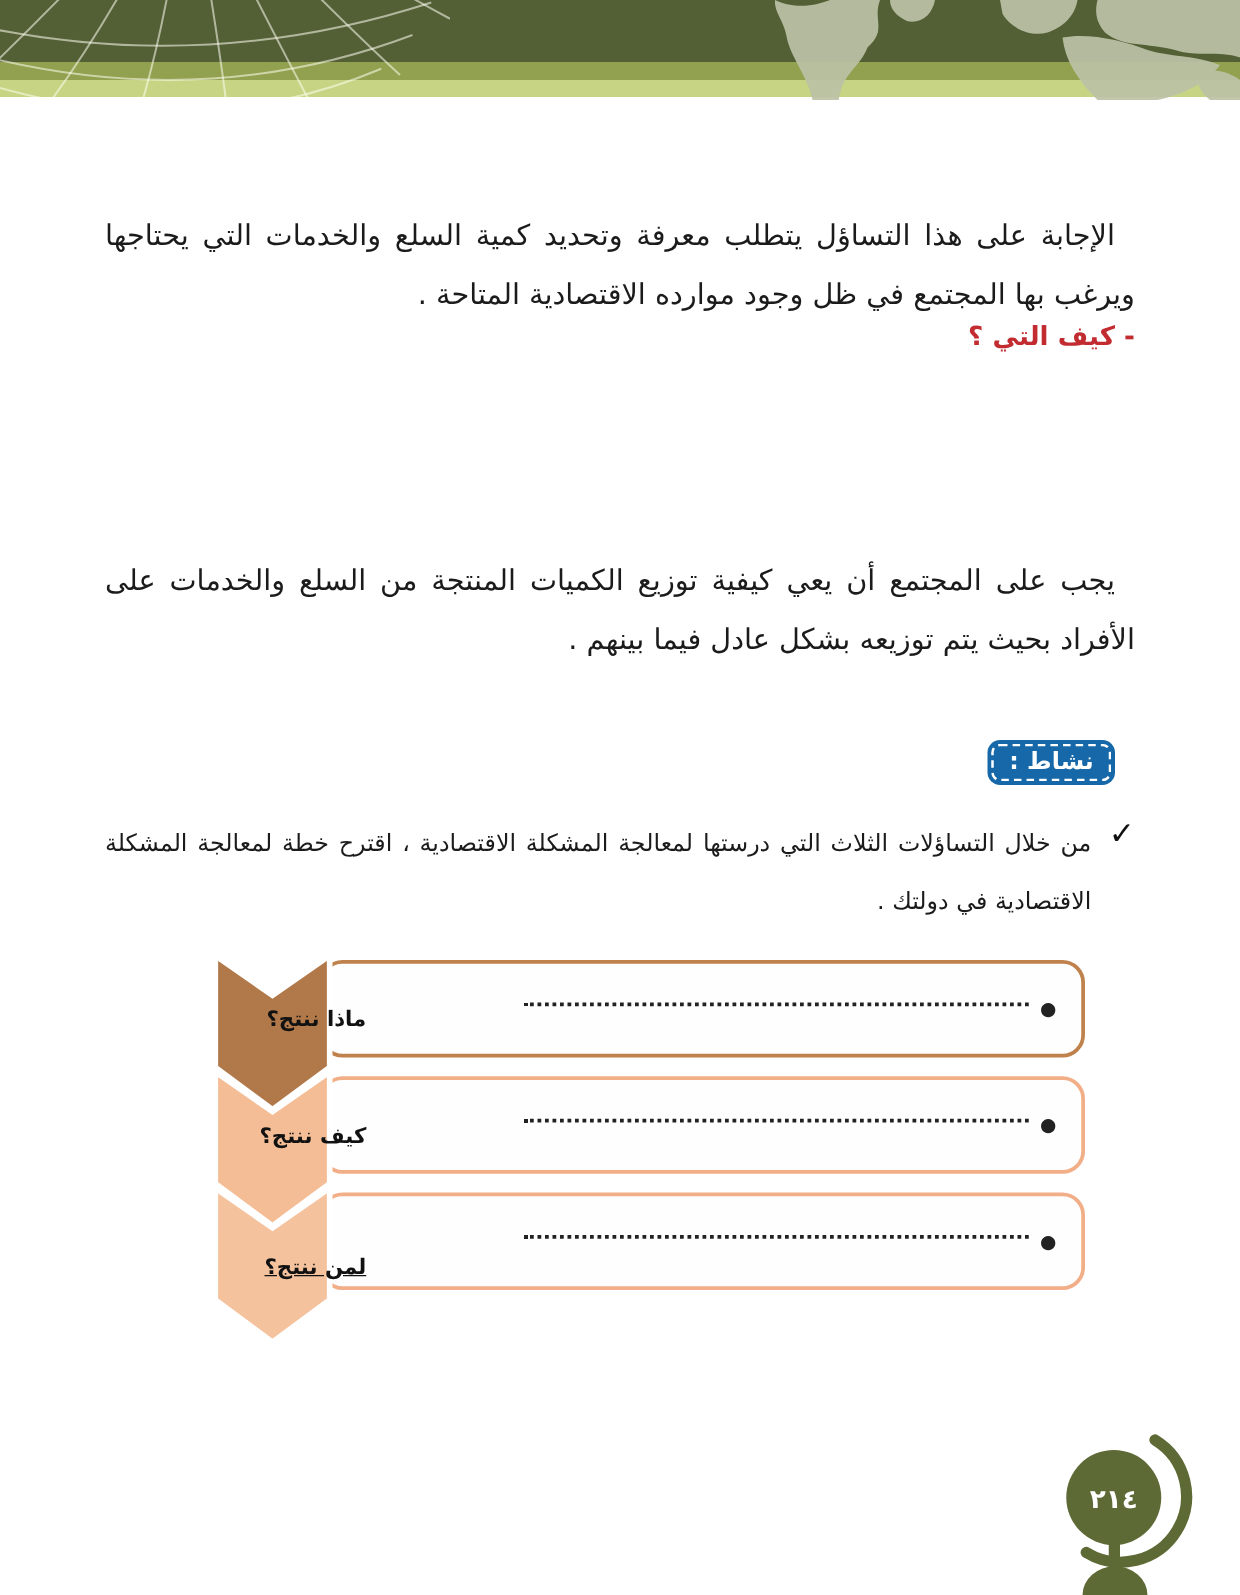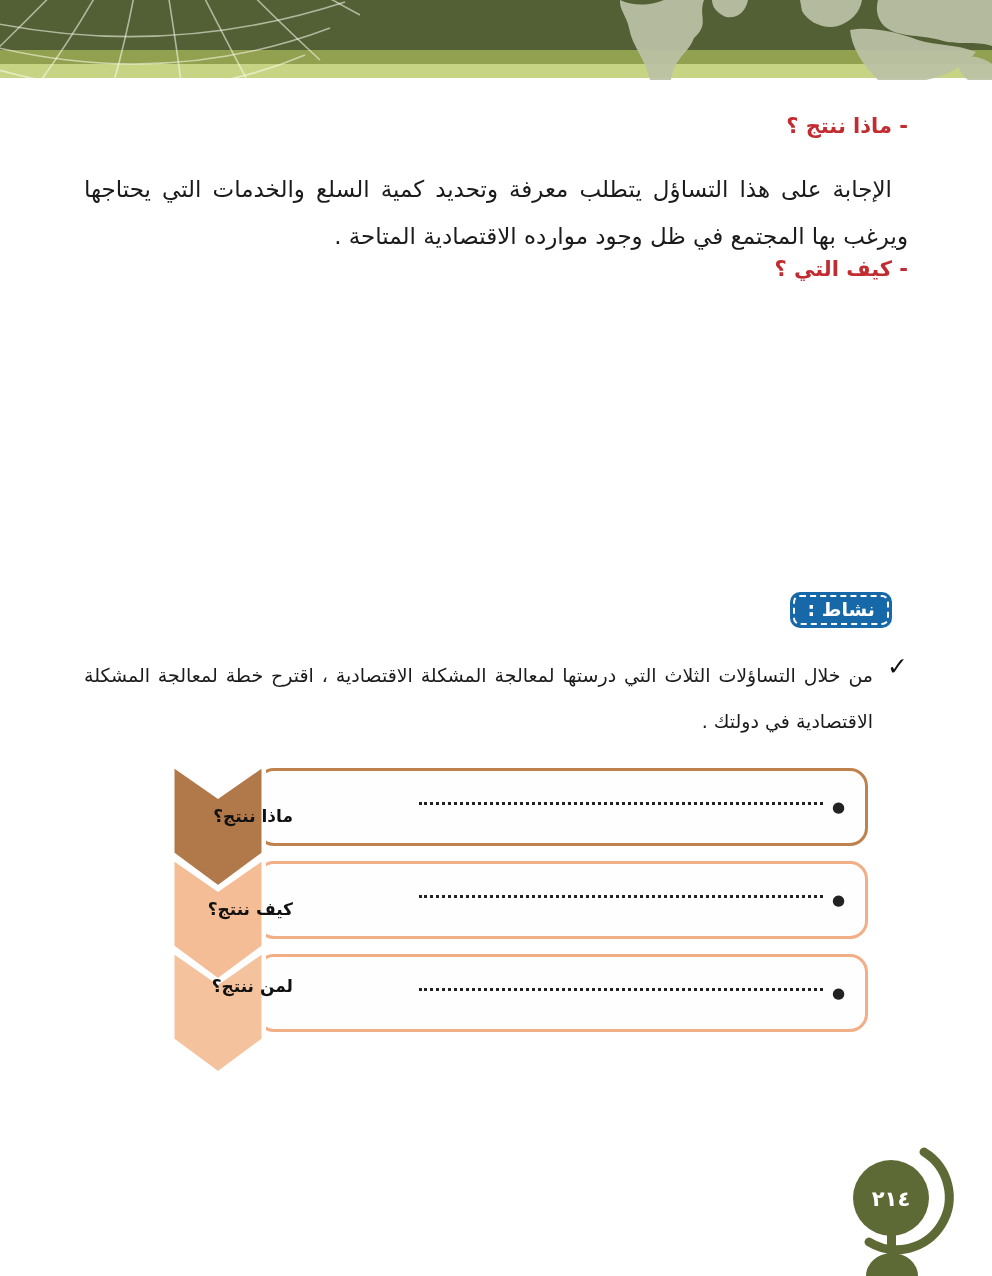--- a/index.html
+++ b/index.html
@@ -90,21 +90,21 @@
   .diagram{position:absolute;top:760px;left:0;width:992px;height:330px;}
   .chevrons{position:absolute;left:170px;top:0;z-index:2;}
   .chev-brown{fill:var(--brown);}
   .chev-peach{fill:var(--peach);}
   .chev-peach-light{fill:var(--peach-light);}
   .chev-label{
     position:absolute;left:143px;width:150px;z-index:3;
     text-align:right;font-size:17px;font-weight:700;color:#111;
     white-space:nowrap;
   }
-  #lbl1{top:46px;} #lbl2{top:139px;} #lbl3{top:216px;}
+  #lbl1{top:46px;} #lbl2{top:139px;} #lbl3{top:244px;text-decoration:underline;}
   .answer-box{
     position:absolute;left:256px;width:612px;height:78px;z-index:1;
     background:#fefefe;border-radius:18px;
     display:flex;align-items:center;justify-content:flex-start;
     padding:0 20px;direction:rtl;
   }
   .box-brown{border:3px solid var(--brown-border);top:8px;}
   .box-peach2{border:3px solid var(--peach-border);top:101px;}
   .box-peach3{border:3px solid var(--peach-border);top:194px;}
   .bullet{font-size:15px;line-height:1;margin-left:9px;color:#222;}
@@ -147,25 +147,25 @@
         <path d="M96,18 C104,14 112,18 110,26 C106,34 96,32 94,24 Z"></path>
         <path d="M120,0 L156,0 C154,11 146,19 134,17 C125,13 120,7 120,0 Z"></path>
         <path d="M208,0 L270,0 C268,13 258,22 246,26 C232,30 216,22 210,11 Z"></path>
         <path d="M286,0 L400,0 L400,46 C382,40 366,46 348,40 C326,34 306,38 292,26 C284,17 284,8 286,0 Z"></path>
         <path d="M258,30 C278,26 306,32 326,40 C346,46 364,44 384,52 C374,66 354,76 334,80 L286,80 C270,64 260,48 258,30 Z"></path>
         <path d="M368,58 C380,54 392,58 400,64 L400,80 L376,80 C368,74 364,66 368,58 Z"></path>
       </g>
     </svg>
   </div>
 
-  <h2 id="h1" class="section-heading">- ماذا ننتج ؟</h2>
   <p id="p1" class="section-para">الإجابة على هذا التساؤل يتطلب معرفة وتحديد كمية السلع والخدمات التي يحتاجها ويرغب بها المجتمع في ظل وجود موارده الاقتصادية المتاحة .</p>
 
   <h2 id="h2" class="section-heading">- كيف التي ؟</h2>
 
+  <p id="p3" class="section-para">يجب على المجتمع أن يعي كيفية توزيع الكميات المنتجة من السلع والخدمات على الأفراد بحيث يتم توزيعه بشكل عادل فيما بينهم .</p>
 
   <div class="activity-badge">نشاط :</div>
 
   <div class="activity-row">
     <span class="checkmark">✓</span>
     <div class="activity-text">من خلال التساؤلات الثلاث التي درستها لمعالجة المشكلة الاقتصادية ، اقترح خطة لمعالجة المشكلة الاقتصادية في دولتك .</div>
   </div>
 
   <div class="diagram">
 

